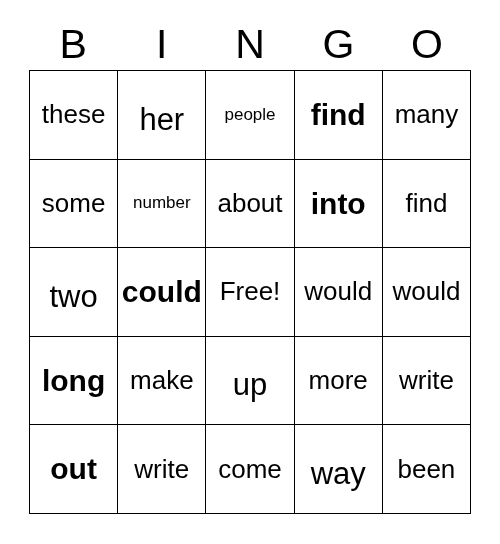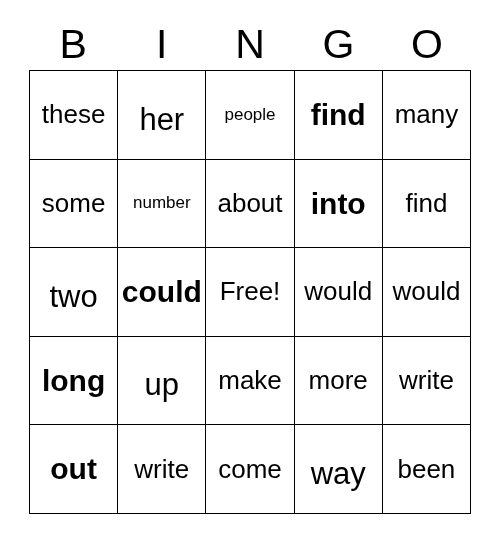--- a/index.html
+++ b/index.html
@@ -156,24 +156,24 @@
       <div class="grid-cell">
           <span class="cell-text fs-sm">would</span>
         </div>
     </div>
 
     <div class="grid-row">
       <div class="grid-cell">
           <span class="cell-text fs-lg">long</span>
         </div>
       <div class="grid-cell">
+          <span class="cell-text fs-md">make</span>
+        </div>
+      <div class="grid-cell">
           <span class="cell-text fs-xl">up</span>
-        </div>
-      <div class="grid-cell">
-          <span class="cell-text fs-md">make</span>
         </div>
       <div class="grid-cell">
           <span class="cell-text fs-md">more</span>
         </div>
       <div class="grid-cell">
           <span class="cell-text fs-md">write</span>
         </div>
     </div>
 
     <div class="grid-row">

